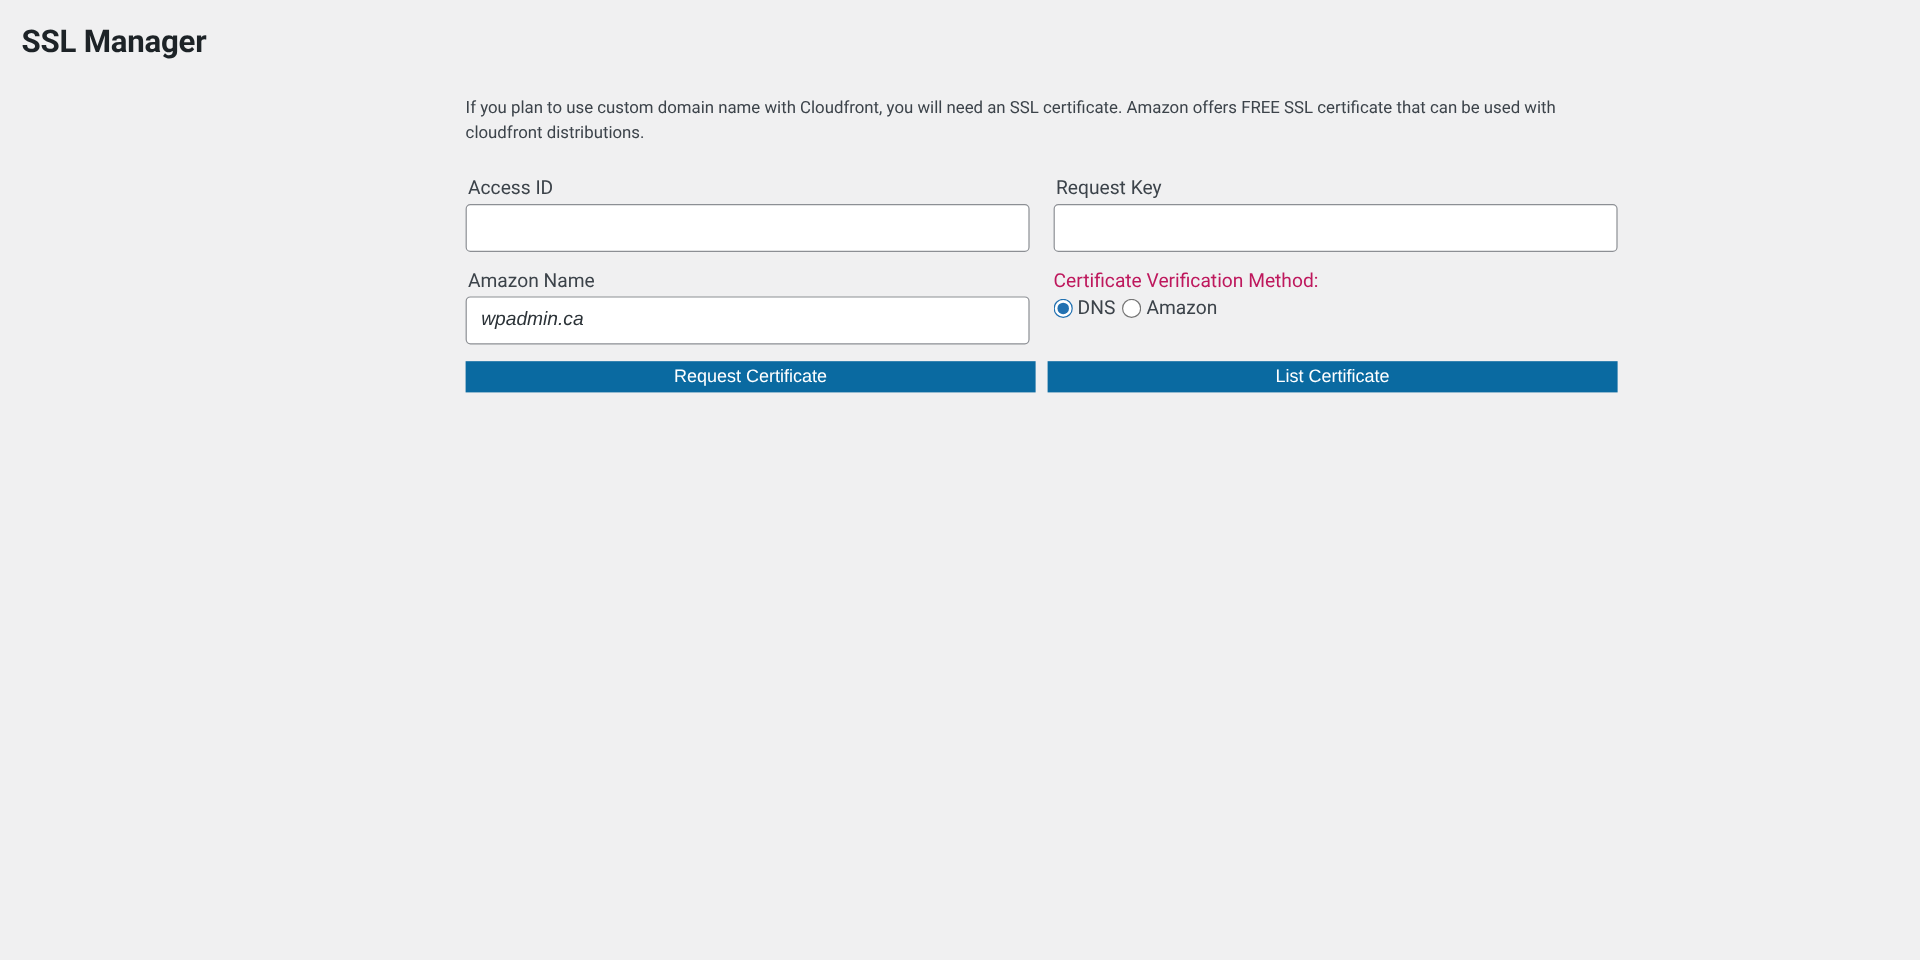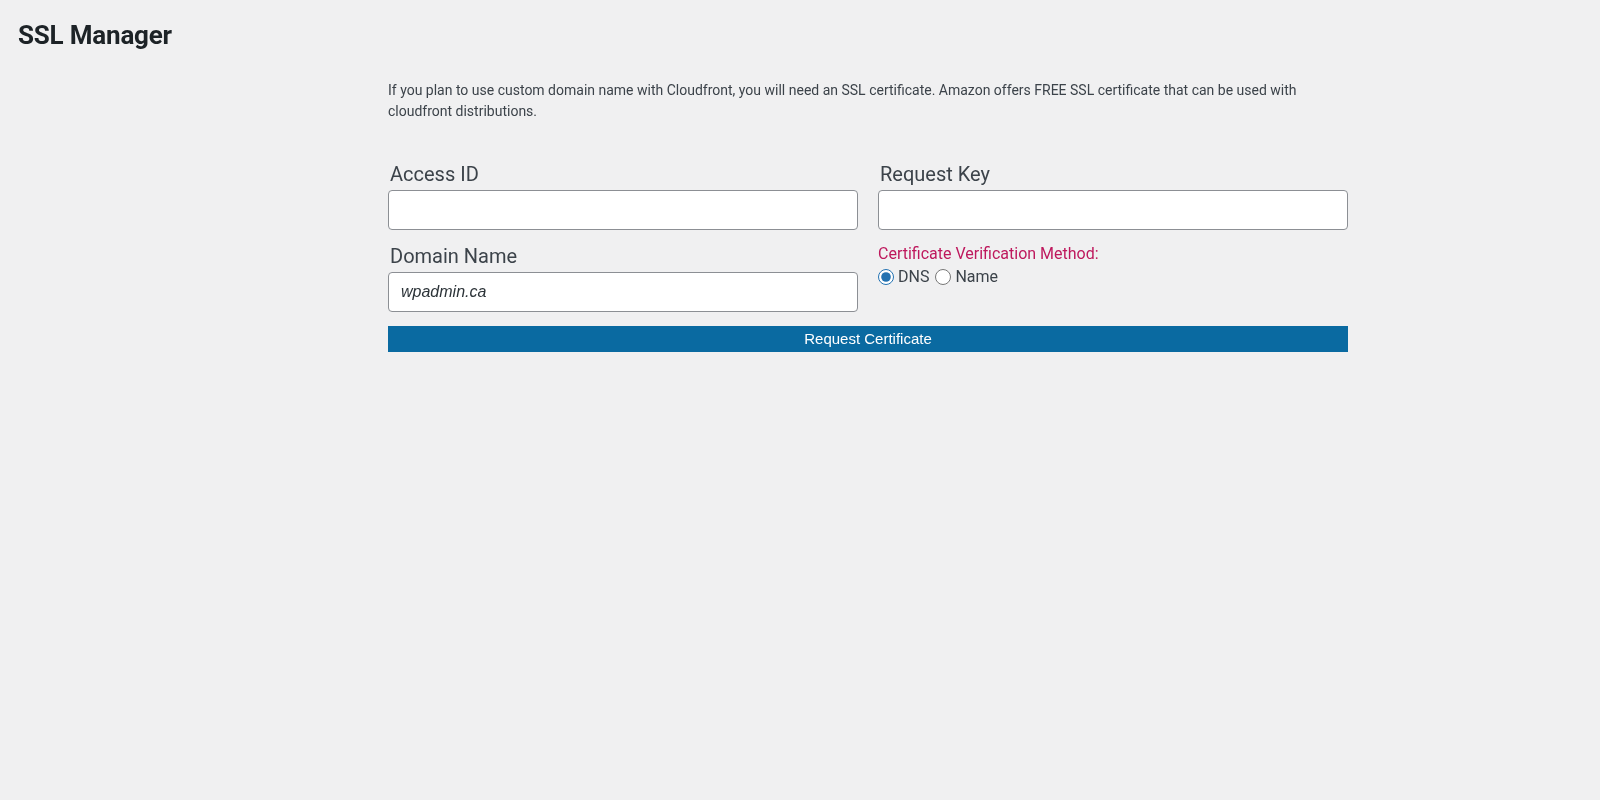--- a/index.html
+++ b/index.html
@@ -26,33 +26,33 @@
       letter-spacing: -0.2px;
     }
     .content-wrapper {
       max-width: 960px;
       margin-left: 370px;
     }
     .intro-text {
       font-size: 14px;
       color: #3c434a;
       line-height: 1.5;
-      margin-bottom: 40px;
+      margin-bottom: 25px;
     }
     .form-row {
       display: flex;
       gap: 20px;
       margin-bottom: 14px;
     }
     .form-group {
       flex: 1;
     }
     .form-label {
       display: block;
-      font-size: 20px;
+      font-size: 16px;
       color: #3c434a;
       margin-bottom: 4px;
       margin-left: 2px;
     }
     .form-input {
       width: 100%;
       height: 40px;
       padding: 8px 12px;
       font-size: 16px;
       color: #2c3338;
@@ -124,35 +124,36 @@
         <input type="text" class="form-input" value="" style="">
       </div>
       <div class="form-group">
         <label class="form-label">Request Key</label>
         <input type="text" class="form-input" value="" style="">
       </div>
     </div>
 
     <div class="form-row">
       <div class="form-group">
-        <label class="form-label">Domain Name</label>
+        <label class="form-label">Amazon Name</label>
         <input type="text" class="form-input" value="wpadmin.ca" style="">
       </div>
       <div class="form-group">
         <span class="radio-group-label">Certificate Verification Method:</span>
         <div class="radio-row">
           <span class="radio-item">
             <input type="radio" name="verification" id="radio-dns" checked="" style="">
             <label for="radio-dns">DNS</label>
           </span>
           <span class="radio-item">
             <input type="radio" name="verification" id="radio-email" style="">
-            <label for="radio-email">Name</label>
+            <label for="radio-email">Amazon</label>
           </span>
         </div>
       </div>
     </div>
 
     <div class="button-row">
       <button class="btn">Request Certificate</button>
+      <button class="btn">List Certificate</button>
     </div>
   </div>
 </div>
 
 </body></html>

